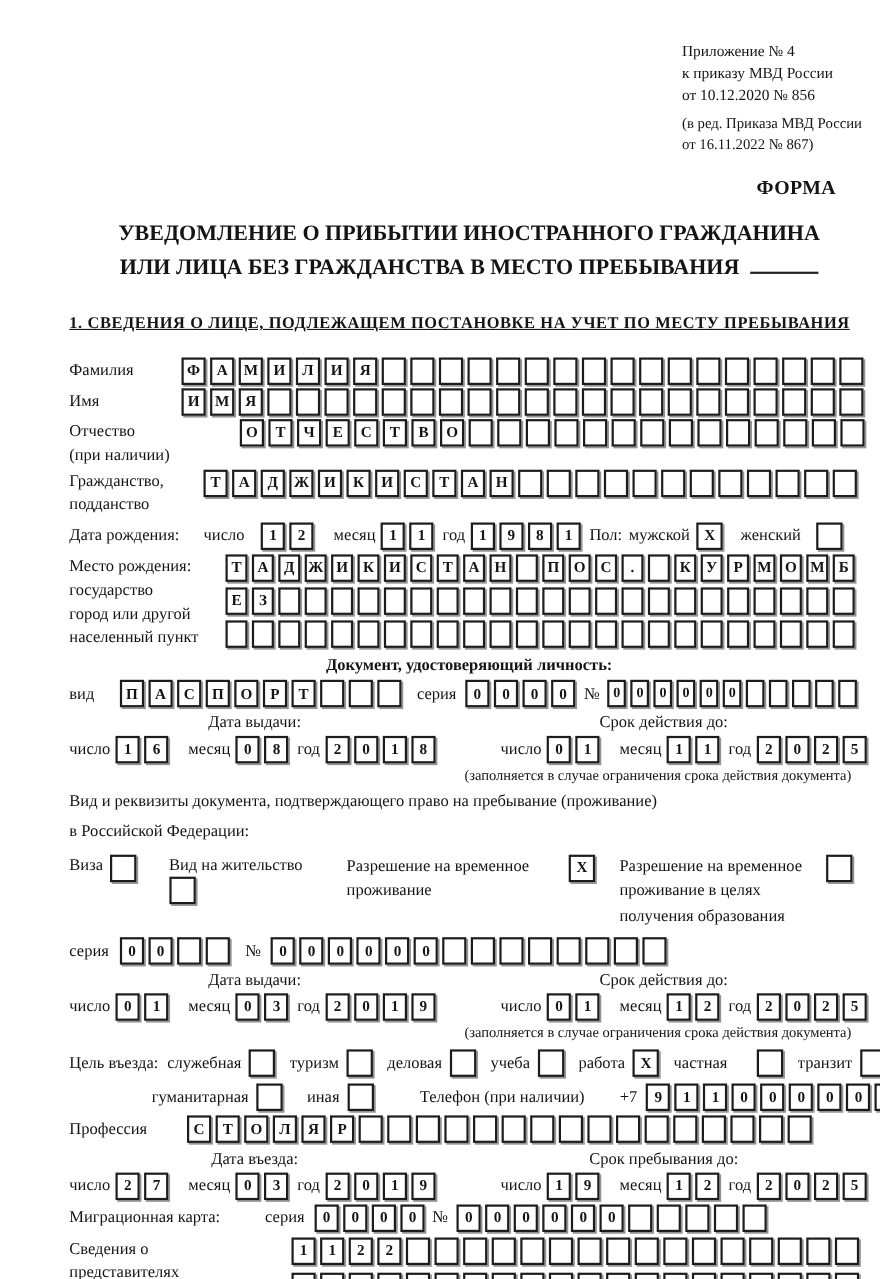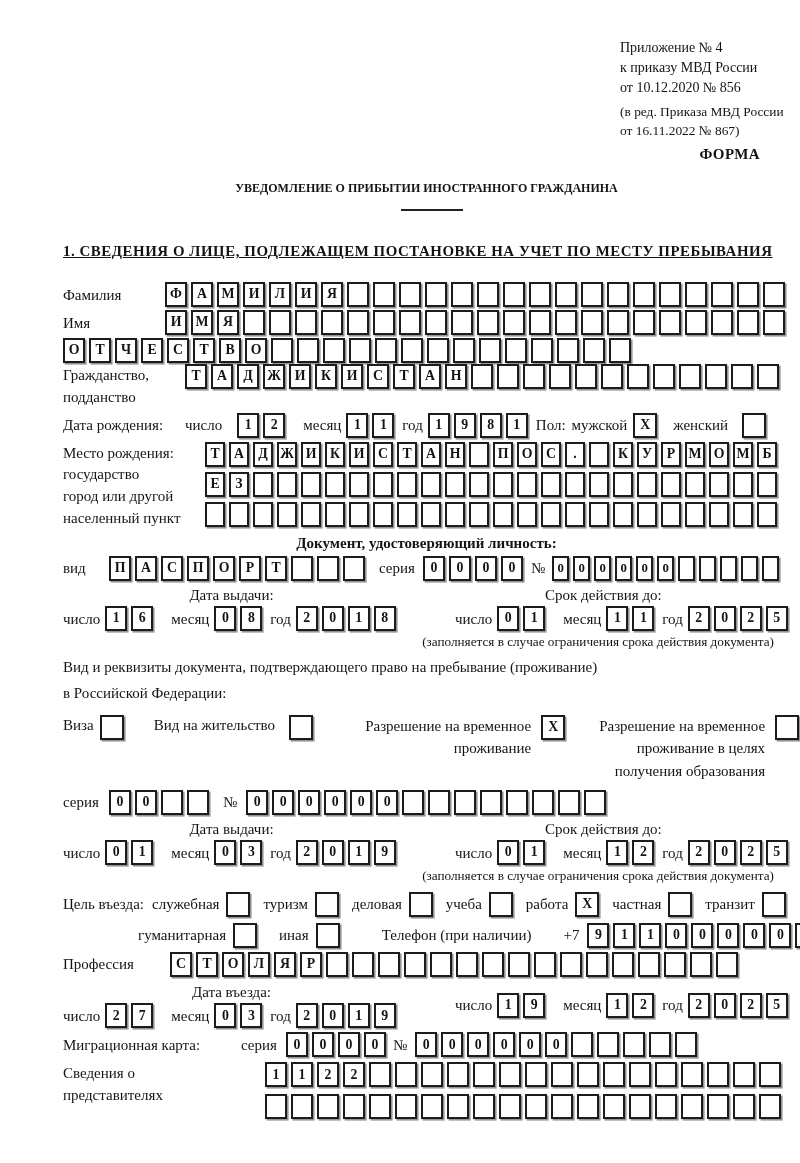--- a/index.html
+++ b/index.html
@@ -7,23 +7,23 @@
     width:800px;height:1163px;box-sizing:border-box;
     padding:38px 10px 0 63px;
     background:#fff;color:#141414;
     font-family:"Liberation Serif","DejaVu Serif",serif;
     font-size:15px;line-height:1.35;
     overflow:hidden;position:relative;
   }
   
   .hdr{margin-left:557px;font-size:14px;line-height:1.42;}
   .hdr .sub{font-size:13.4px;margin-top:4px;line-height:1.42;}
-  .forma{text-align:right;padding-right:30px;font-weight:bold;margin-top:4px;font-size:15px;letter-spacing:.4px;}
+  .forma{text-align:right;padding-right:30px;font-weight:bold;margin-top:18px;font-size:18px;letter-spacing:.4px;}
   
-  .title{text-align:center;font-weight:bold;font-size:12px;margin-top:15px;line-height:1.55;}
+  .title{text-align:center;font-weight:bold;font-size:20px;margin-top:15px;line-height:1.55;}
   .blankline{display:inline-block;width:62px;border-bottom:2.2px solid #222;margin-left:10px;vertical-align:baseline;}
   .s1{font-weight:bold;font-size:14.9px;margin-top:25px;letter-spacing:.55px;white-space:nowrap;text-decoration:underline;}
   
   .frow{display:flex;align-items:center;}
   .frow.top{align-items:flex-start;}
   .lbl{flex:none;}
   .lbl2{flex:none;line-height:1.45;margin-top:1px;}
   .cells{display:flex;flex:none;}
   .cell{
     box-sizing:border-box;flex:none;
@@ -45,21 +45,21 @@
   .dg.l .dhead{padding-right:55px;}
   .dg.r .dhead{padding-right:40px;}
   .dfields{display:flex;align-items:center;}
   .dlbl{margin-right:5px;flex:none;}
   .gap1{margin-left:14px;}
   .note{text-align:right;font-size:13.2px;padding-right:16px;margin-top:2px;}
   
   .opts{display:flex;align-items:flex-start;margin-top:11px;}
   .opt{display:flex;align-items:flex-start;flex:none;}
   .olbl{display:inline-block;}
-  .olbl.c{text-align:right;line-height:1.5;}
+  .olbl.c{text-align:left;line-height:1.5;}
   
   .pair{display:flex;align-items:center;flex:none;}
   .pair .plbl{margin-right:7px;}
   
   .stack .cells{margin-bottom:5px;}
 </style>
 </head>
 <body>
 
 <div class="page">
@@ -70,21 +70,21 @@
     <div>от 10.12.2020 № 856</div>
     <div class="sub">
       <div>(в ред. Приказа МВД России</div>
       <div>от 16.11.2022 № 867)</div>
     </div>
   </div>
   <div class="forma">ФОРМА</div>
 
   <div class="title">
     <div>УВЕДОМЛЕНИЕ О ПРИБЫТИИ ИНОСТРАННОГО ГРАЖДАНИНА</div>
-    <div><span class="blankline"></span></div>
+    <div><span>ИЛИ ЛИЦА БЕЗ ГРАЖДАНСТВА В МЕСТО ПРЕБЫВАНИЯ</span><span class="blankline"></span></div>
   </div>
 
   <div class="s1">1. СВЕДЕНИЯ О ЛИЦЕ, ПОДЛЕЖАЩЕМ ПОСТАНОВКЕ НА УЧЕТ ПО МЕСТУ ПРЕБЫВАНИЯ</div>
 
   <div class="frow" style="margin-top:21px;">
     <span class="lbl" style="width:102px;">Фамилия</span>
     <span class="cells">
         <span class="cell">Ф</span>
         <span class="cell">А</span>
         <span class="cell">М</span>
@@ -136,20 +136,24 @@
         <span class="cell"></span>
         <span class="cell"></span>
         <span class="cell"></span>
         <span class="cell"></span>
         <span class="cell"></span>
         <span class="cell"></span>
       </span>
   </div>
 
   <div class="frow top" style="margin-top:3px;">
+    <span class="lbl2" style="width:155px;">
+      <span style="display:block;">Отчество</span>
+      <span style="display:block;">(при наличии)</span>
+    </span>
     <span class="cells">
         <span class="cell">О</span>
         <span class="cell">Т</span>
         <span class="cell">Ч</span>
         <span class="cell">Е</span>
         <span class="cell">С</span>
         <span class="cell">Т</span>
         <span class="cell">В</span>
         <span class="cell">О</span>
         <span class="cell"></span>
@@ -404,21 +408,21 @@
   <div class="note">(заполняется в случае ограничения срока действия документа)</div>
 
   <div style="margin-top:6px;">Вид и реквизиты документа, подтверждающего право на пребывание (проживание)</div>
   <div style="margin-top:6px;">в Российской Федерации:</div>
 
   <div class="opts">
     <div class="opt">
       <span class="olbl" style="margin-right:6px;">Виза</span>
       <span class="cell chk"></span>
     </div>
-    <div class="opt" style="margin-left:30px;">
+    <div class="opt" style="margin-left:30px;flex-direction:column;">
       <span class="olbl" style="margin-right:14px;">Вид на жительство</span>
       <span class="cell chk"></span>
     </div>
     <div class="opt" style="margin-left:26px;">
       <span class="olbl c" style="width:192px;margin-right:10px;">Разрешение на временное проживание</span>
       <span class="cell chk">X</span>
     </div>
     <div class="opt" style="margin-left:22px;">
       <span class="olbl c" style="width:178px;margin-right:10px;">Разрешение на временное проживание в целях получения образования</span>
       <span class="cell chk"></span>
@@ -515,21 +519,21 @@
         <span class="cell chk"></span>
       </span>
     <span class="pair" style="margin-left:13px;">
         <span class="plbl">учеба</span>
         <span class="cell chk"></span>
       </span>
     <span class="pair" style="margin-left:13px;">
         <span class="plbl">работа</span>
         <span class="cell chk">X</span>
       </span>
-    <span class="pair" style="margin-left:13px;">
+    <span class="pair" style="margin-left:13px;gap:20px;">
         <span class="plbl">частная</span>
         <span class="cell chk"></span>
       </span>
     <span class="pair" style="margin-left:13px;">
         <span class="plbl">транзит</span>
         <span class="cell chk"></span>
       </span>
   </div>
 
   <div class="frow" style="margin-top:6px;">
@@ -601,20 +605,21 @@
         <span class="dlbl" style="margin-left:4px;">год</span>
         <span class="cells">
             <span class="cell">2</span>
             <span class="cell">0</span>
             <span class="cell">1</span>
             <span class="cell">9</span>
           </span>
       </div>
     </div>
     <div class="dg r">
+      <div class="dhead">Срок пребывания до:</div>
       <div class="dfields">
         <span class="dlbl">число</span>
         <span class="cells">
             <span class="cell">1</span>
             <span class="cell">9</span>
           </span>
         <span class="dlbl gap1">месяц</span>
         <span class="cells">
             <span class="cell">1</span>
             <span class="cell">2</span>

